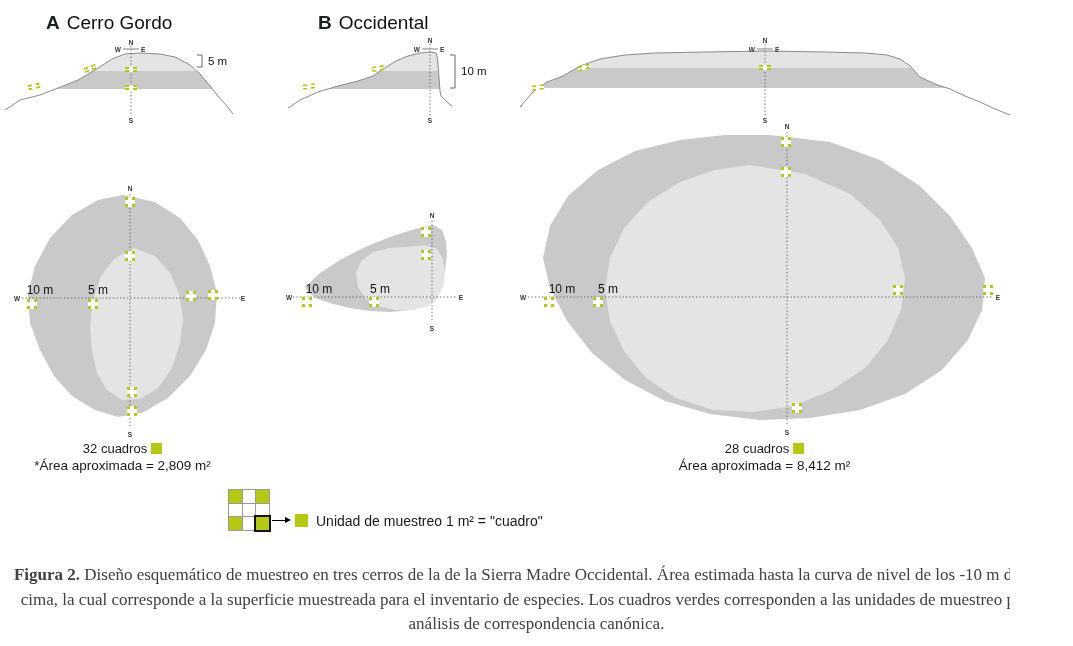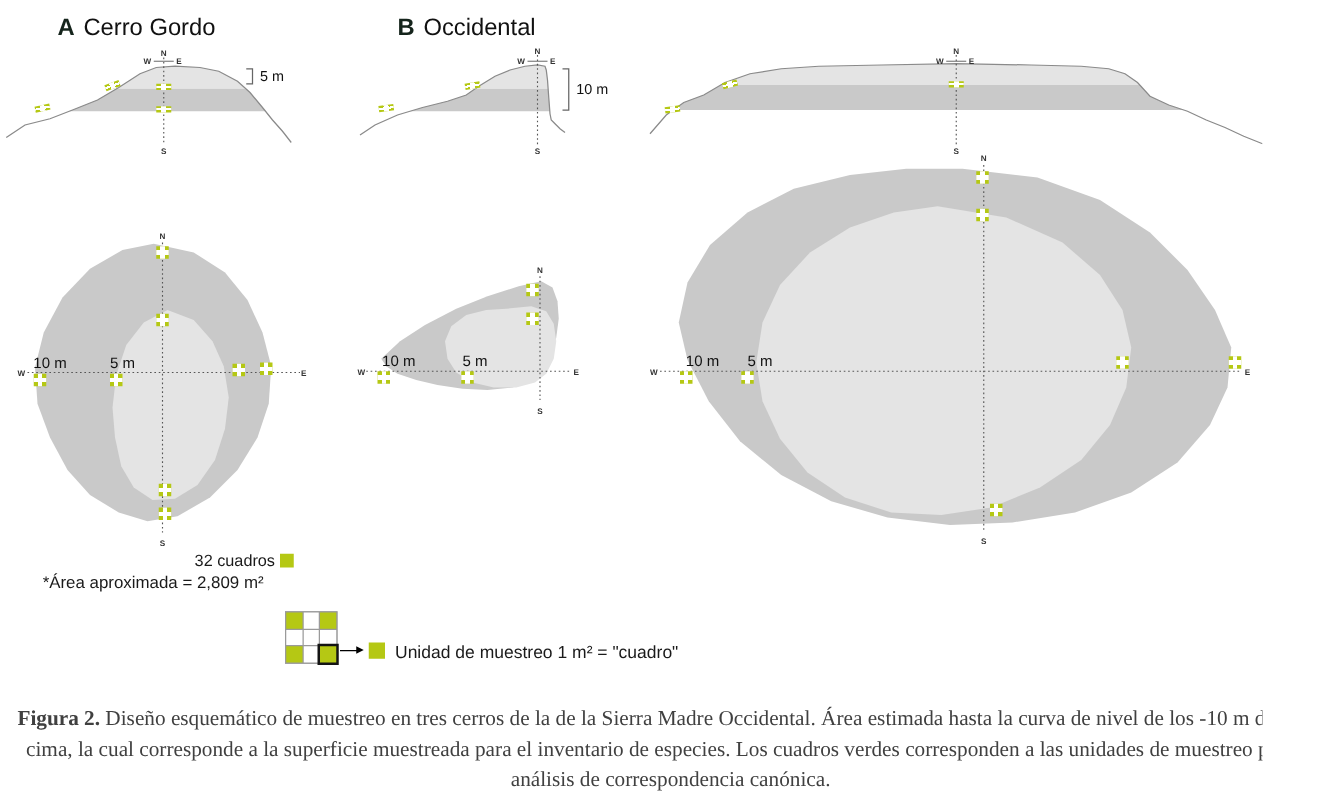--- a/index.html
+++ b/index.html
@@ -29,21 +29,21 @@
   .scale{font-size:11.5px;fill:#111;}
   
   .m,.mh{position:absolute;background-color:var(--c-green);
     background-image:
       linear-gradient(to right, rgba(255,255,255,0) 33.4%, #fff 33.4%, #fff 66.6%, rgba(255,255,255,0) 66.6%),
       linear-gradient(to bottom, rgba(255,255,255,0) 33.4%, #fff 33.4%, #fff 66.6%, rgba(255,255,255,0) 66.6%);}
   .m{width:10px;height:10px;}
   .mh{width:12px;height:5px;}
   
   .countblock{position:absolute;text-align:center;}
-  .cuadros-line{font-size:13px;line-height:16px;white-space:nowrap;text-align:right;}
+  .cuadros-line{font-size:13px;line-height:16px;white-space:nowrap;}
   .area-line{font-size:13.5px;line-height:17px;white-space:nowrap;}
   .gsq{display:inline-block;width:11px;height:11px;background:var(--c-green);
        margin-left:4px;vertical-align:-1px;}
   
   .legend-grid{position:absolute;left:228px;top:489px;width:40px;height:40px;
     display:grid;grid-template-columns:1fr 1fr 1fr;grid-template-rows:1fr 1fr 1fr;
     gap:1px;background:#9a9a9a;border:1px solid #9a9a9a;}
   .lg-cell{background:#fff;}
   .lg-cell.green{background:var(--c-green);}
   .lg-cell.hl{box-shadow:0 0 0 2px #141414;position:relative;z-index:2;}
@@ -186,20 +186,24 @@
   <div class="m" style="left:544px;top:297px;"></div>
   <div class="m" style="left:593px;top:297px;"></div>
   <div class="m" style="left:893px;top:285px;"></div>
   <div class="m" style="left:983px;top:285px;"></div>
   <div class="m" style="left:792px;top:403px;"></div>
 
   <div class="countblock" style="left:10px;top:441px;width:225px;">
     <div class="cuadros-line"><span>32 cuadros</span><span class="gsq"></span></div>
     <div class="area-line">*Área aproximada = 2,809 m²</div>
   </div>
+  <div class="countblock" style="left:652px;top:441px;width:225px;">
+    <div class="cuadros-line"><span>28 cuadros</span><span class="gsq"></span></div>
+    <div class="area-line">Área aproximada = 8,412 m²</div>
+  </div>
 
   <div class="legend-grid">
     <div class="lg-cell green"></div>
     <div class="lg-cell"></div>
     <div class="lg-cell green"></div>
     <div class="lg-cell"></div>
     <div class="lg-cell"></div>
     <div class="lg-cell"></div>
     <div class="lg-cell green"></div>
     <div class="lg-cell"></div>

